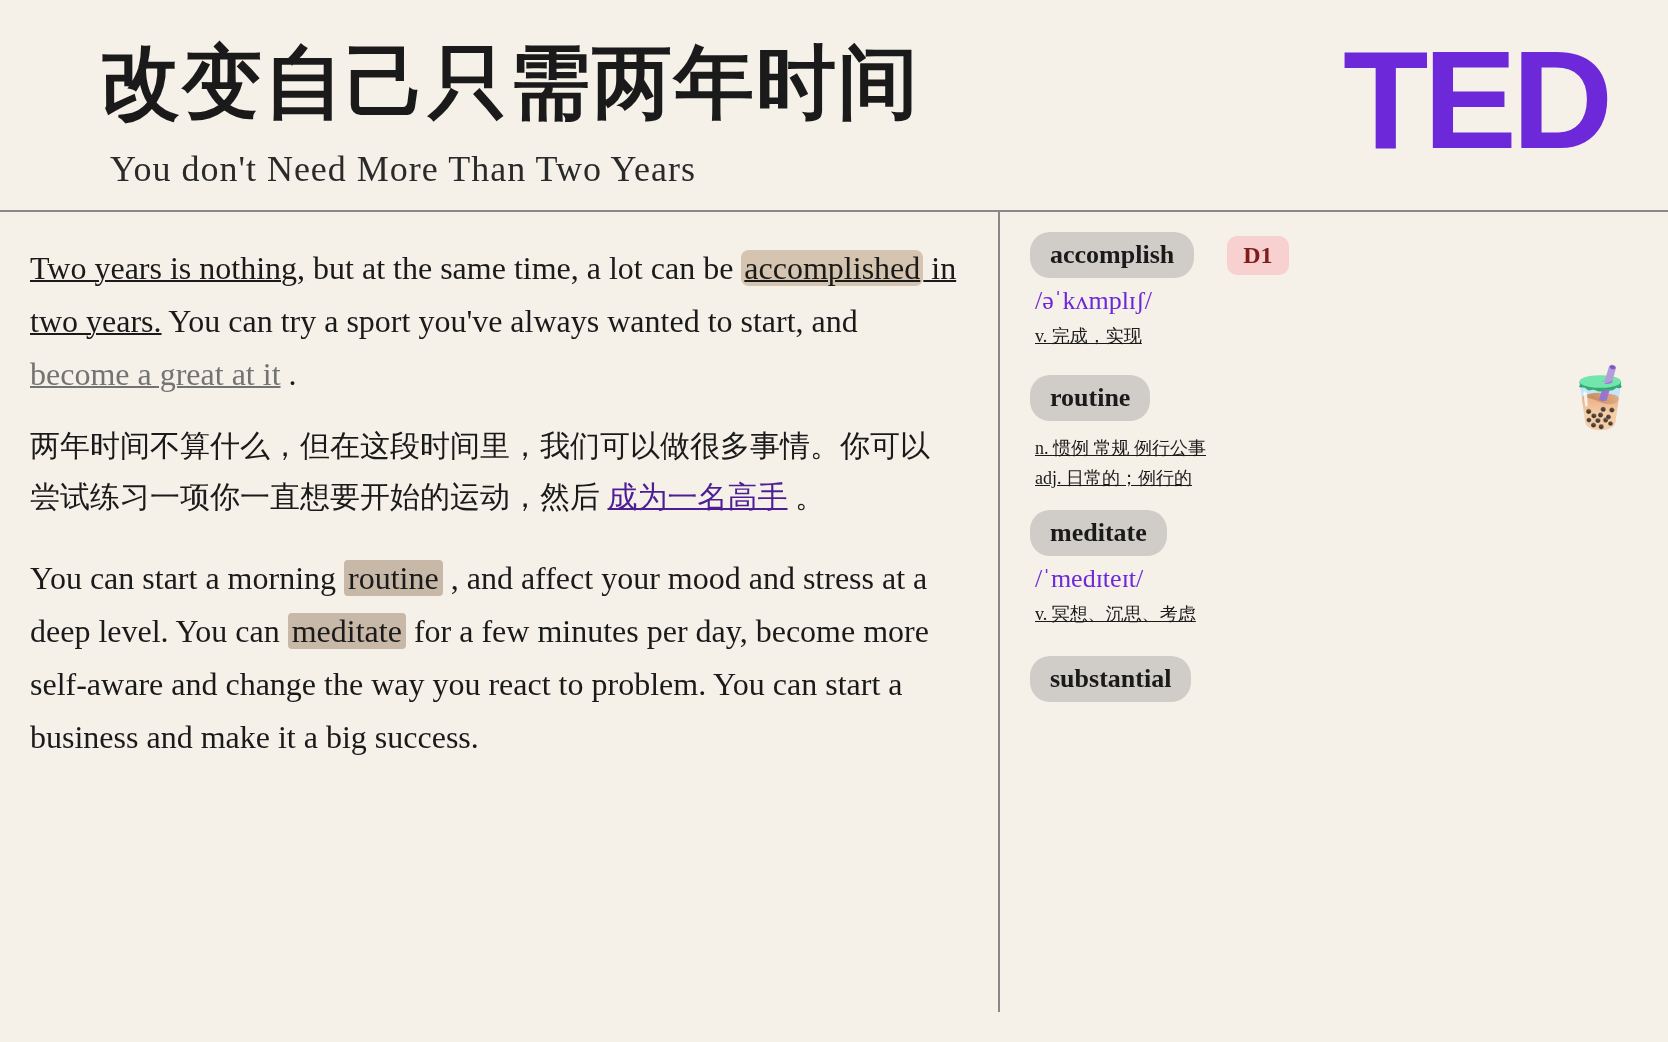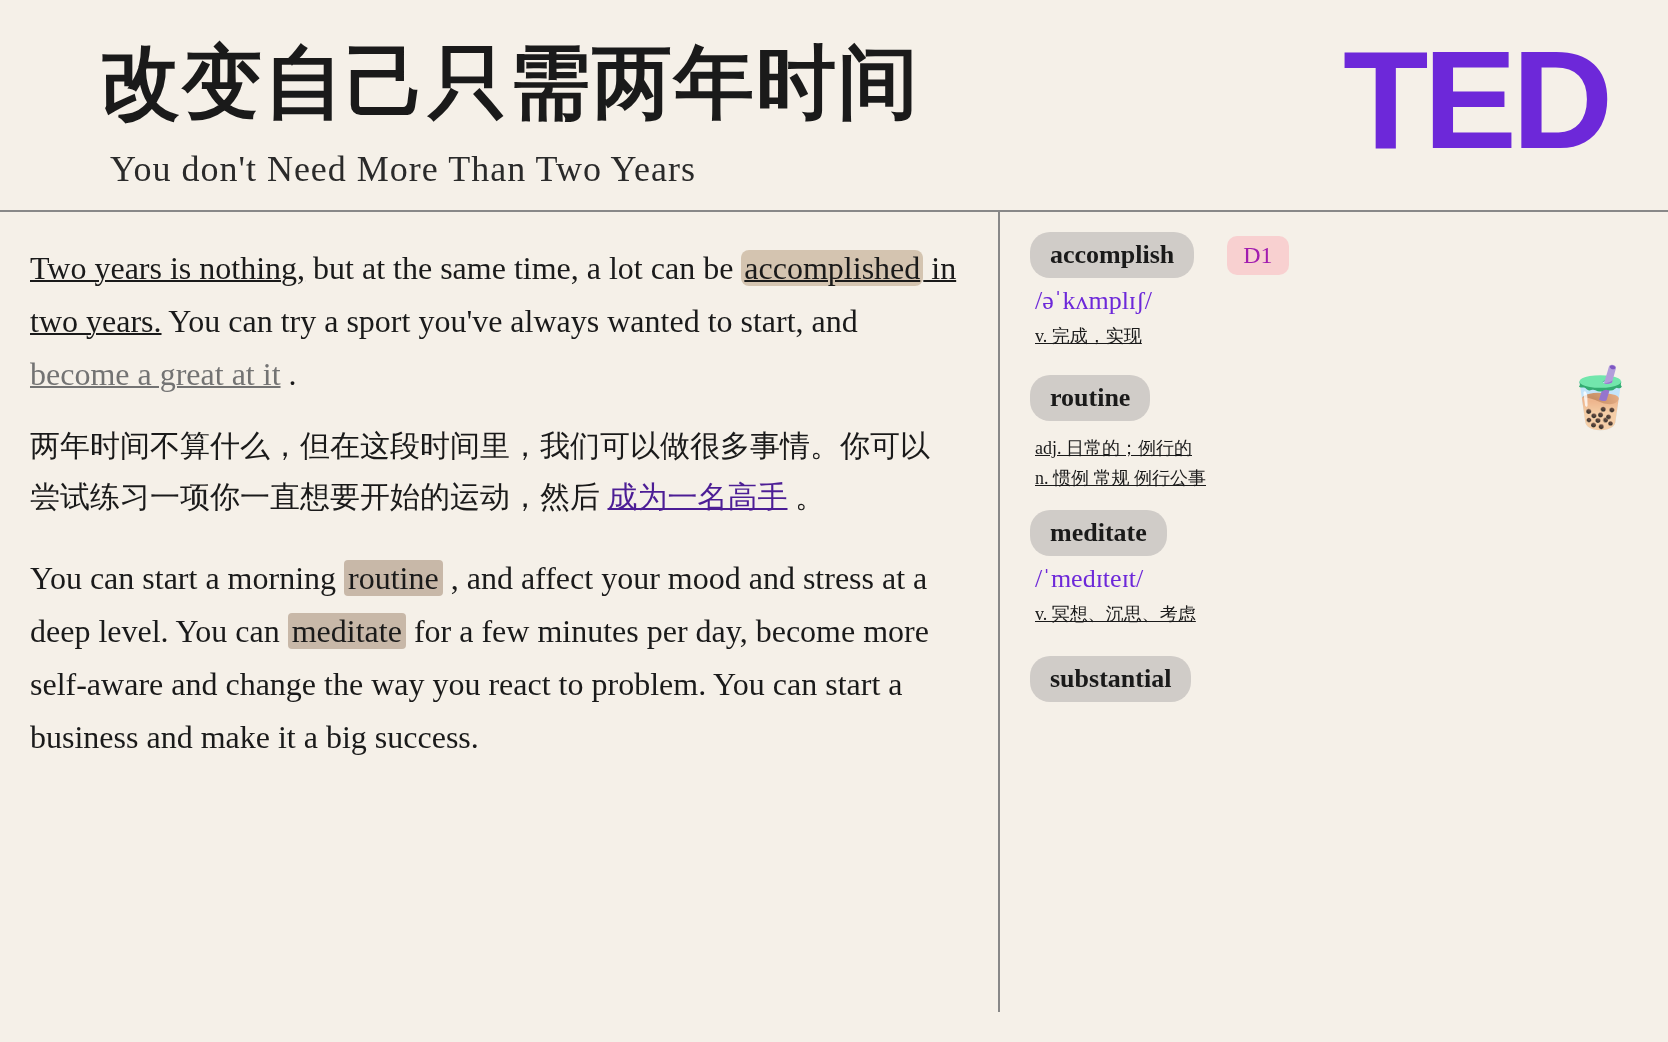--- a/index.html
+++ b/index.html
@@ -147,22 +147,22 @@
       font-weight: bold;
       color: #1a1a1a;
       font-family: 'Georgia', serif;
     }
 
     .d1-badge {
       background-color: #f8d0d0;
       border-radius: 10px;
       padding: 6px 16px;
       font-size: 24px;
-      color: #a21caf;
-      font-weight: normal;
+      color: #7f1d1d;
+      font-weight: bold;
       font-family: 'Georgia', serif;
     }
 
     .boba-icon {
       font-size: 60px;
       line-height: 1;
     }
 
     .phonetic {
       font-size: 26px;
@@ -255,22 +255,22 @@
       </div>
       <div class="phonetic">/əˈkʌmplɪʃ/</div>
       <div class="definition">v. 完成，实现</div>
     </div>
 
     <div class="word-card">
       <div class="routine-header">
         <div class="word-tag">routine</div>
         <div class="boba-icon">🧋</div>
       </div>
+      <div class="definition">n. 惯例 常规 例行公事</div>
       <div class="definition">adj. 日常的；例行的</div>
-      <div class="definition">n. 惯例 常规 例行公事</div>
     </div>
 
     <div class="word-card meditate-section">
       <div class="word-header">
         <div class="word-tag">meditate</div>
       </div>
       <div class="phonetic">/ˈmedɪteɪt/</div>
       <div class="definition">v. 冥想、沉思、考虑</div>
     </div>
 

